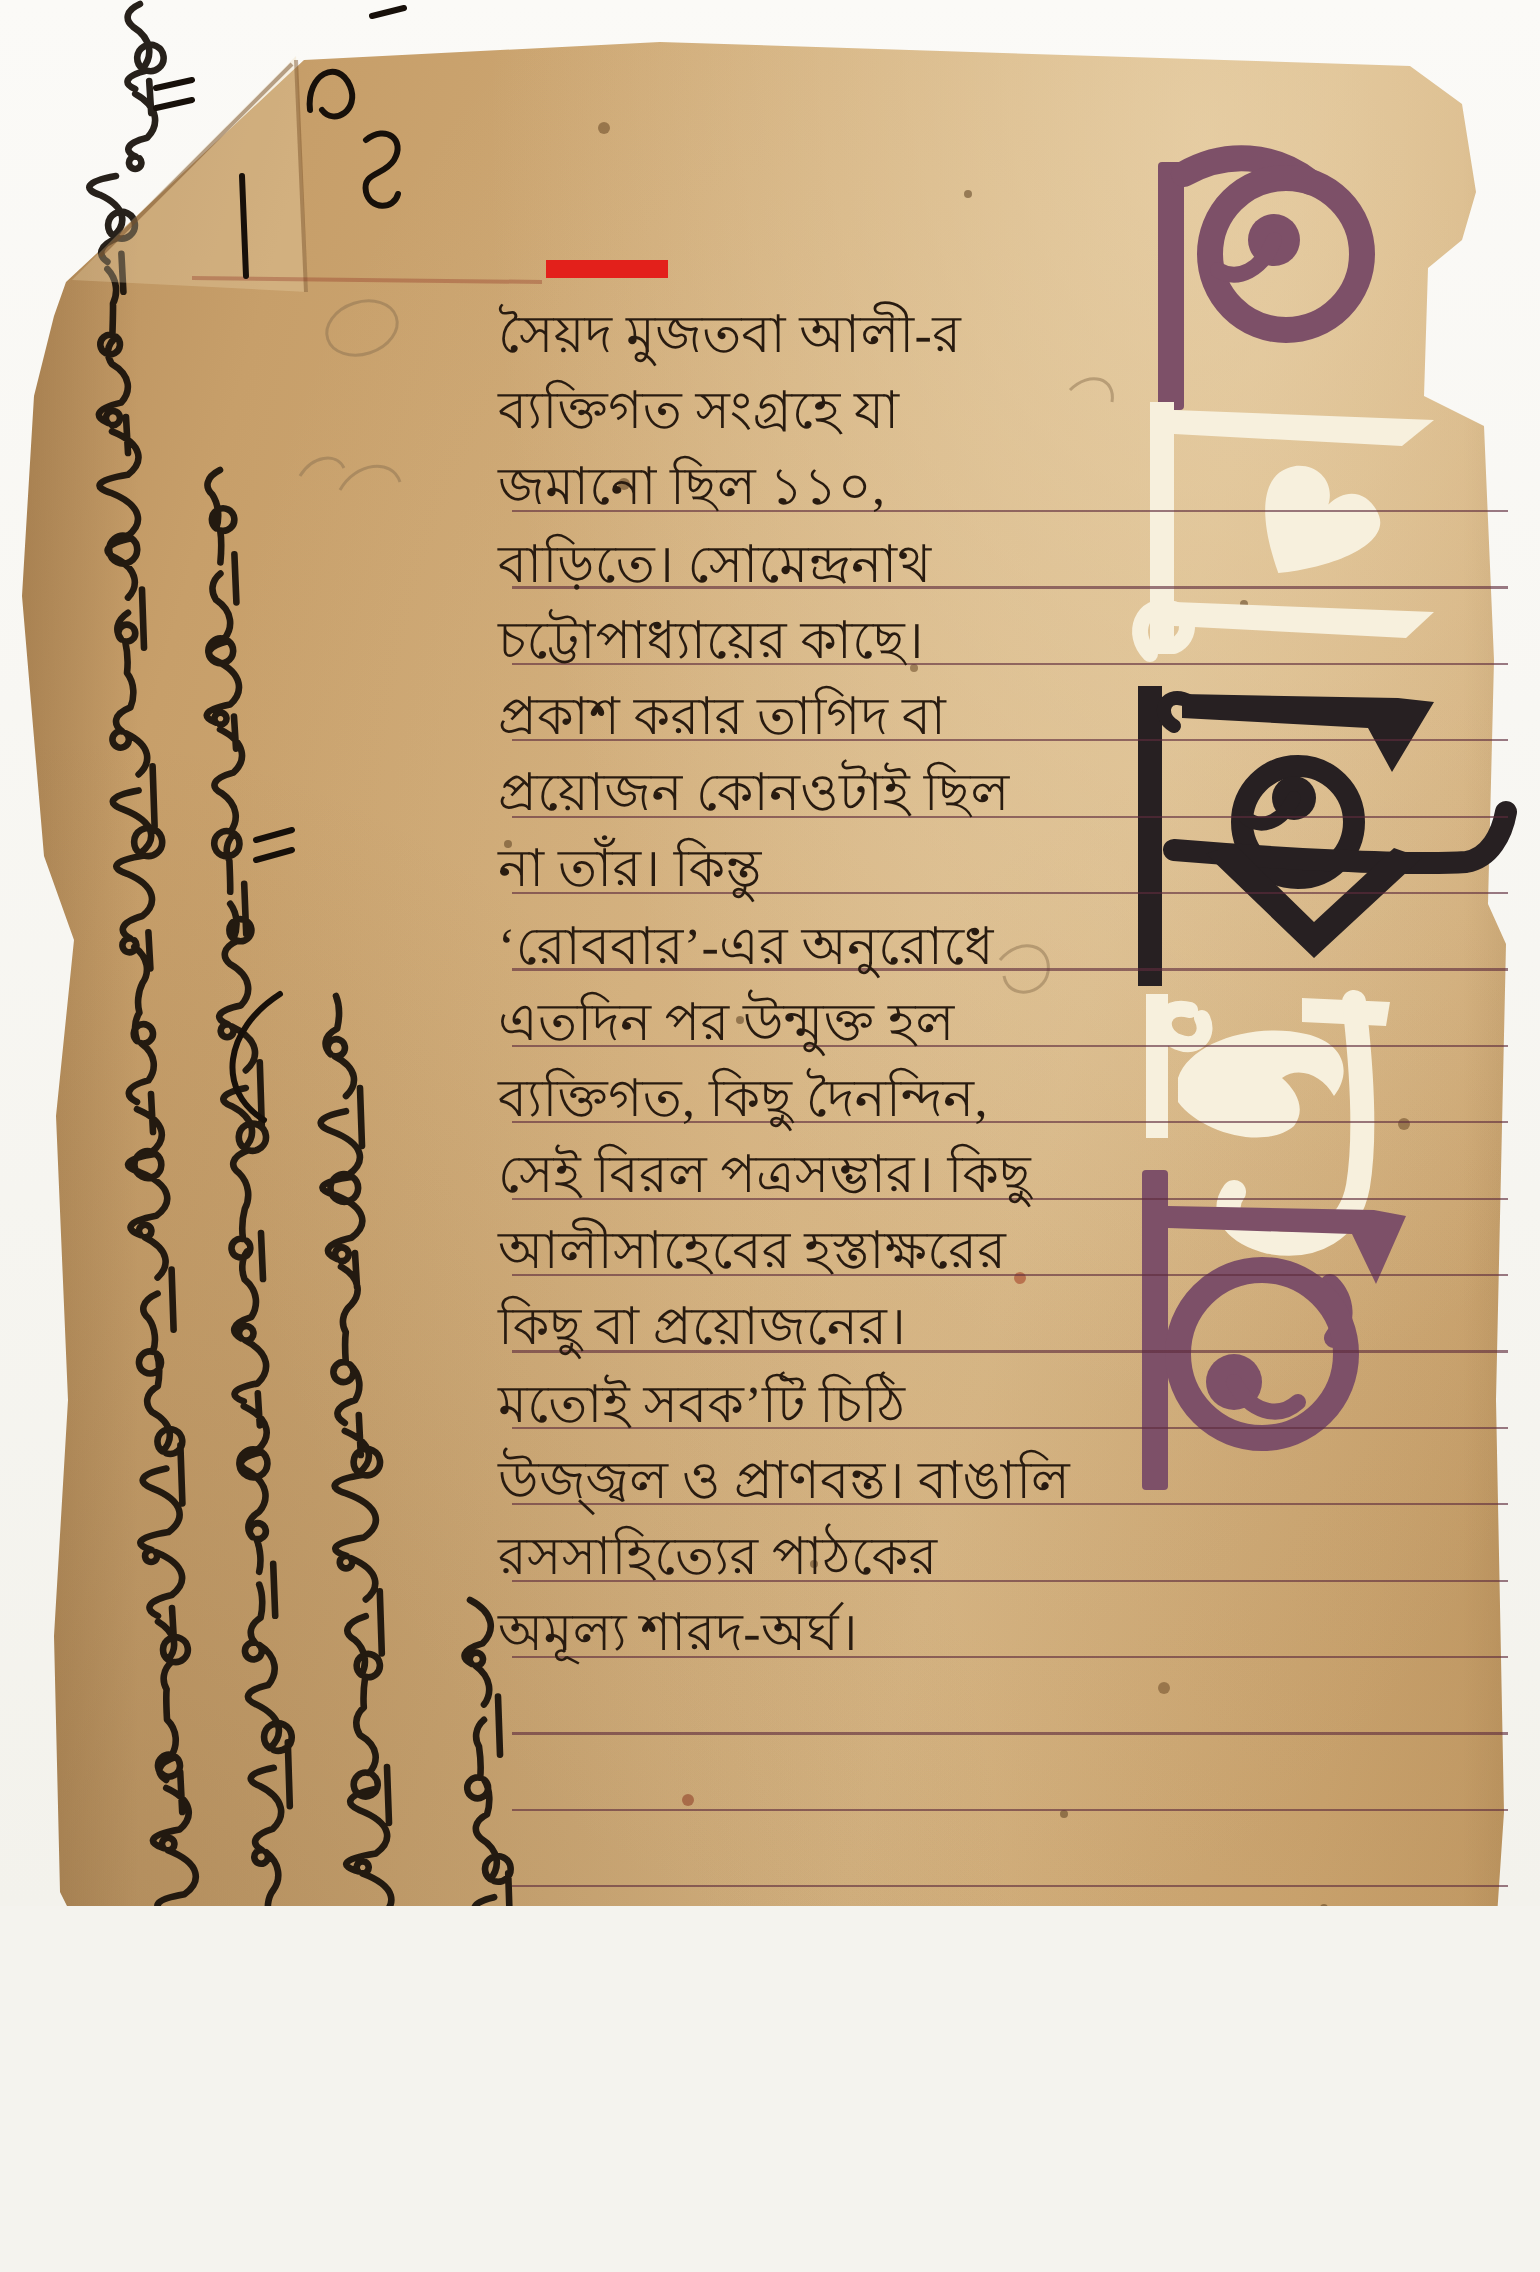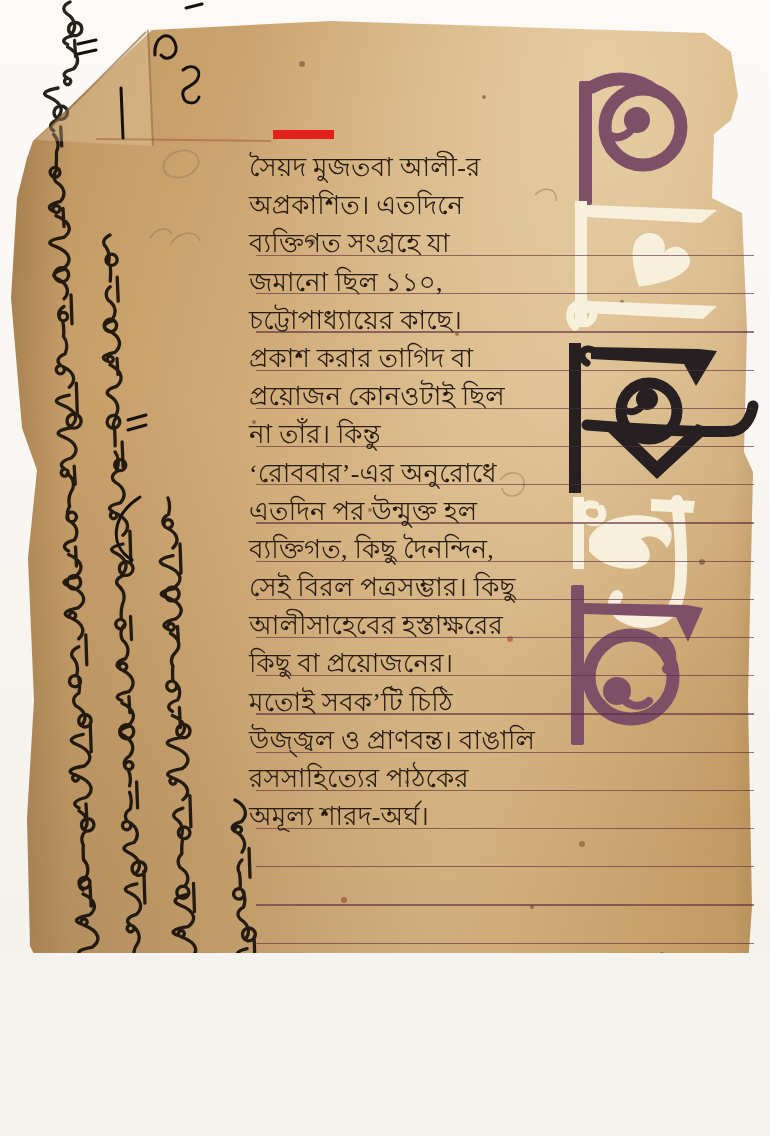--- a/index.html
+++ b/index.html
@@ -142,23 +142,23 @@
     </g>
   </svg>
 
   <div id="rules"></div>
 
   <div id="redbar-top" class="redbar" style="background: rgb(227, 32, 27);"></div>
   <div id="redbar-bottom" class="redbar" style="background: rgb(227, 32, 27);"></div>
 
   <div id="intro">
     <div class="tline">সৈয়দ মুজতবা আলী-র</div>
-    <div class="tline">অপ্রকাশিত। এতদিনে</div>
     <div class="tline">ব্যক্তিগত সংগ্রহে যা</div>
     <div class="tline">জমানো ছিল ১১০,</div>
+    <div class="tline">বাড়িতে। সোমেন্দ্রনাথ</div>
     <div class="tline">চট্টোপাধ্যায়ের কাছে।</div>
     <div class="tline">প্রকাশ করার তাগিদ বা</div>
     <div class="tline">প্রয়োজন কোনওটাই ছিল</div>
     <div class="tline">না তাঁর। কিন্তু</div>
     <div class="tline">‘রোববার’-এর অনুরোধে</div>
     <div class="tline">এতদিন পর উন্মুক্ত হল</div>
     <div class="tline">ব্যক্তিগত, কিছু দৈনন্দিন,</div>
     <div class="tline">সেই বিরল পত্রসম্ভার। কিছু</div>
     <div class="tline">আলীসাহেবের হস্তাক্ষরের</div>
     <div class="tline">কিছু বা প্রয়োজনের।</div>

